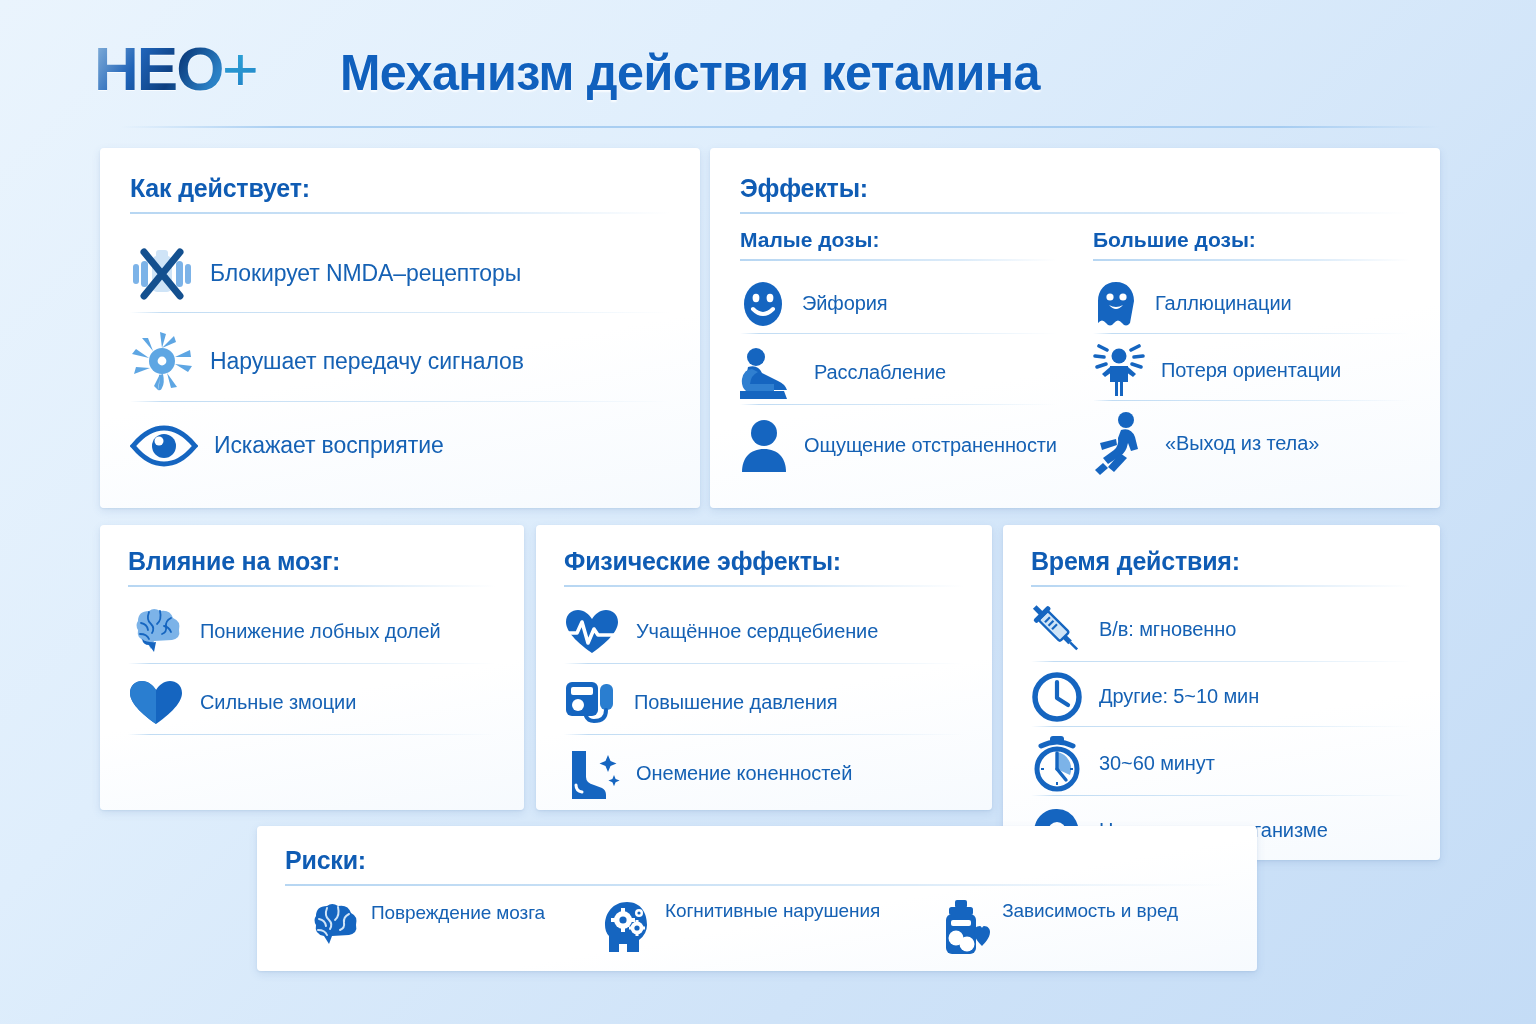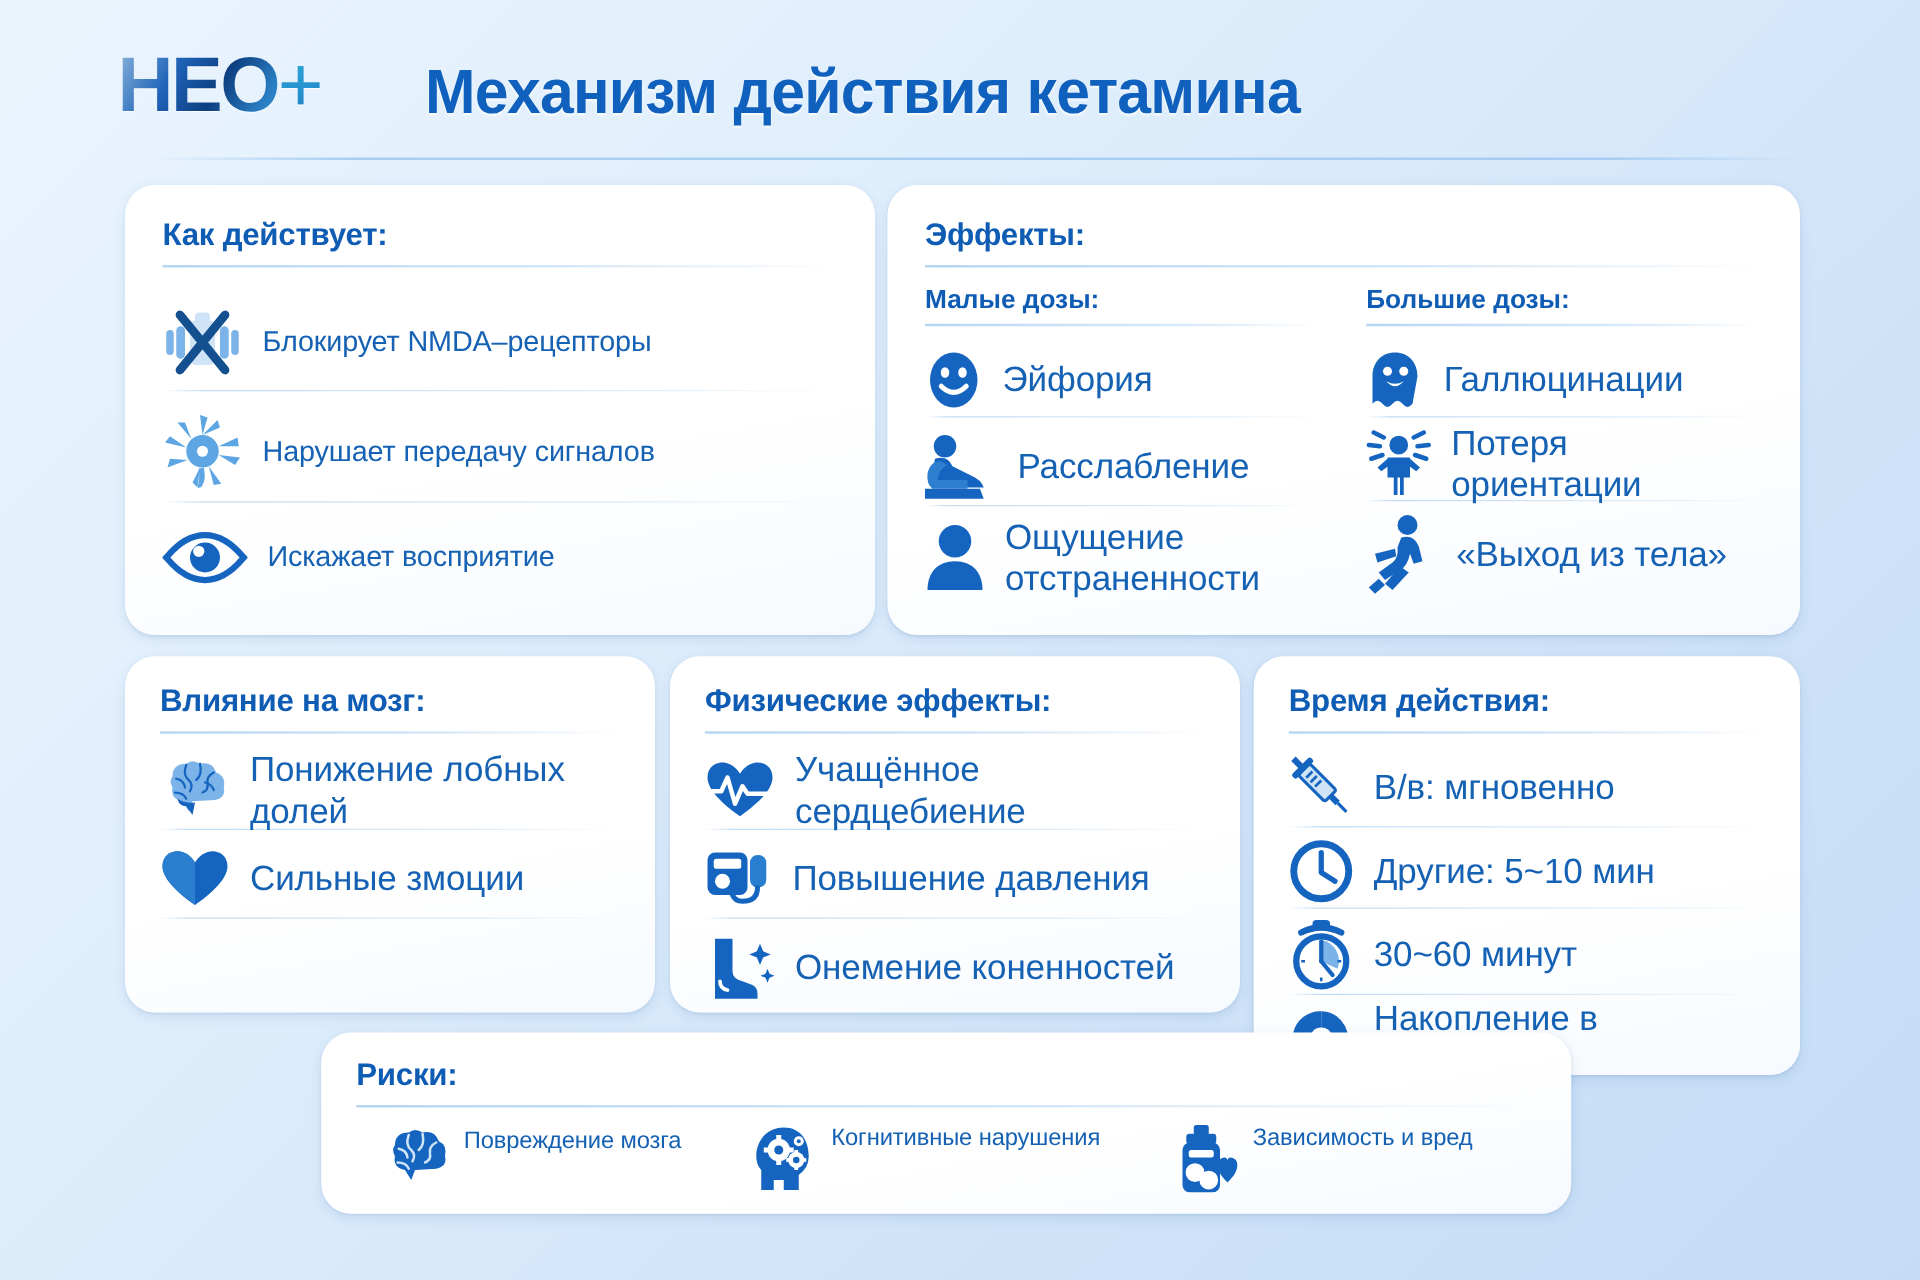--- a/index.html
+++ b/index.html
@@ -33,21 +33,21 @@
   }
   .header-rule {
     position:absolute; left:120px; top:126px; width:1320px; height:2px;
     background: linear-gradient(90deg, rgba(160,200,240,0) 0%, rgba(150,195,238,.75) 12%, rgba(150,195,238,.75) 88%, rgba(160,200,240,0) 100%);
   }
 
   
   .card {
     position:absolute;
     background: linear-gradient(170deg,#ffffff 0%, #ffffff 58%, #f6fafe 100%);
-    border-radius:24px;
+    border-radius:4px;
     box-shadow: 0 3px 9px rgba(60,110,170,.13), 0 1px 2px rgba(60,110,170,.10);
   }
   .card-title {
     font-size:25px; font-weight:700; color:#0f5cb4; letter-spacing:-0.2px;
   }
   .card-title-rule {
     height:2px; margin-top:9px;
     background: linear-gradient(90deg, rgba(170,207,240,.85) 0%, rgba(180,213,242,.55) 60%, rgba(200,225,246,0) 100%);
   }
   .sub-title { font-size:21px; font-weight:700; color:#0f5cb4; }
@@ -56,21 +56,21 @@
     background: linear-gradient(90deg, rgba(170,207,240,.85) 0%, rgba(185,216,243,.5) 70%, rgba(205,228,247,0) 100%);
   }
 
   .row { display:flex; align-items:center; gap:16px; position:relative; }
   .row-rule {
     height:1px;
     background: linear-gradient(90deg, rgba(186,216,242,.0) 0%, rgba(186,216,242,.9) 6%, rgba(196,223,245,.55) 70%, rgba(210,231,248,0) 100%);
   }
   .ico { flex:0 0 auto; display:flex; align-items:center; justify-content:center; }
   .label { font-size:23px; color:#1561b4; line-height:1.18; letter-spacing:-0.1px; }
-  .label.sm { font-size:28px; }
+  .label.sm { font-size:20px; }
   .label.xs { font-size:19px; }
 
   
   #card-how      { left:100px;  top:148px; width:600px;  height:360px; padding:26px 30px; }
   #card-effects  { left:710px;  top:148px; width:730px;  height:360px; padding:26px 30px; }
   #card-brain    { left:100px;  top:525px; width:424px;  height:285px; padding:22px 28px; }
   #card-physical { left:536px;  top:525px; width:456px;  height:285px; padding:22px 28px; }
   #card-time     { left:1003px; top:525px; width:437px;  height:335px; padding:22px 28px; }
   #card-risks    { left:257px;  top:826px; width:1000px; height:145px; padding:20px 28px; }
 

